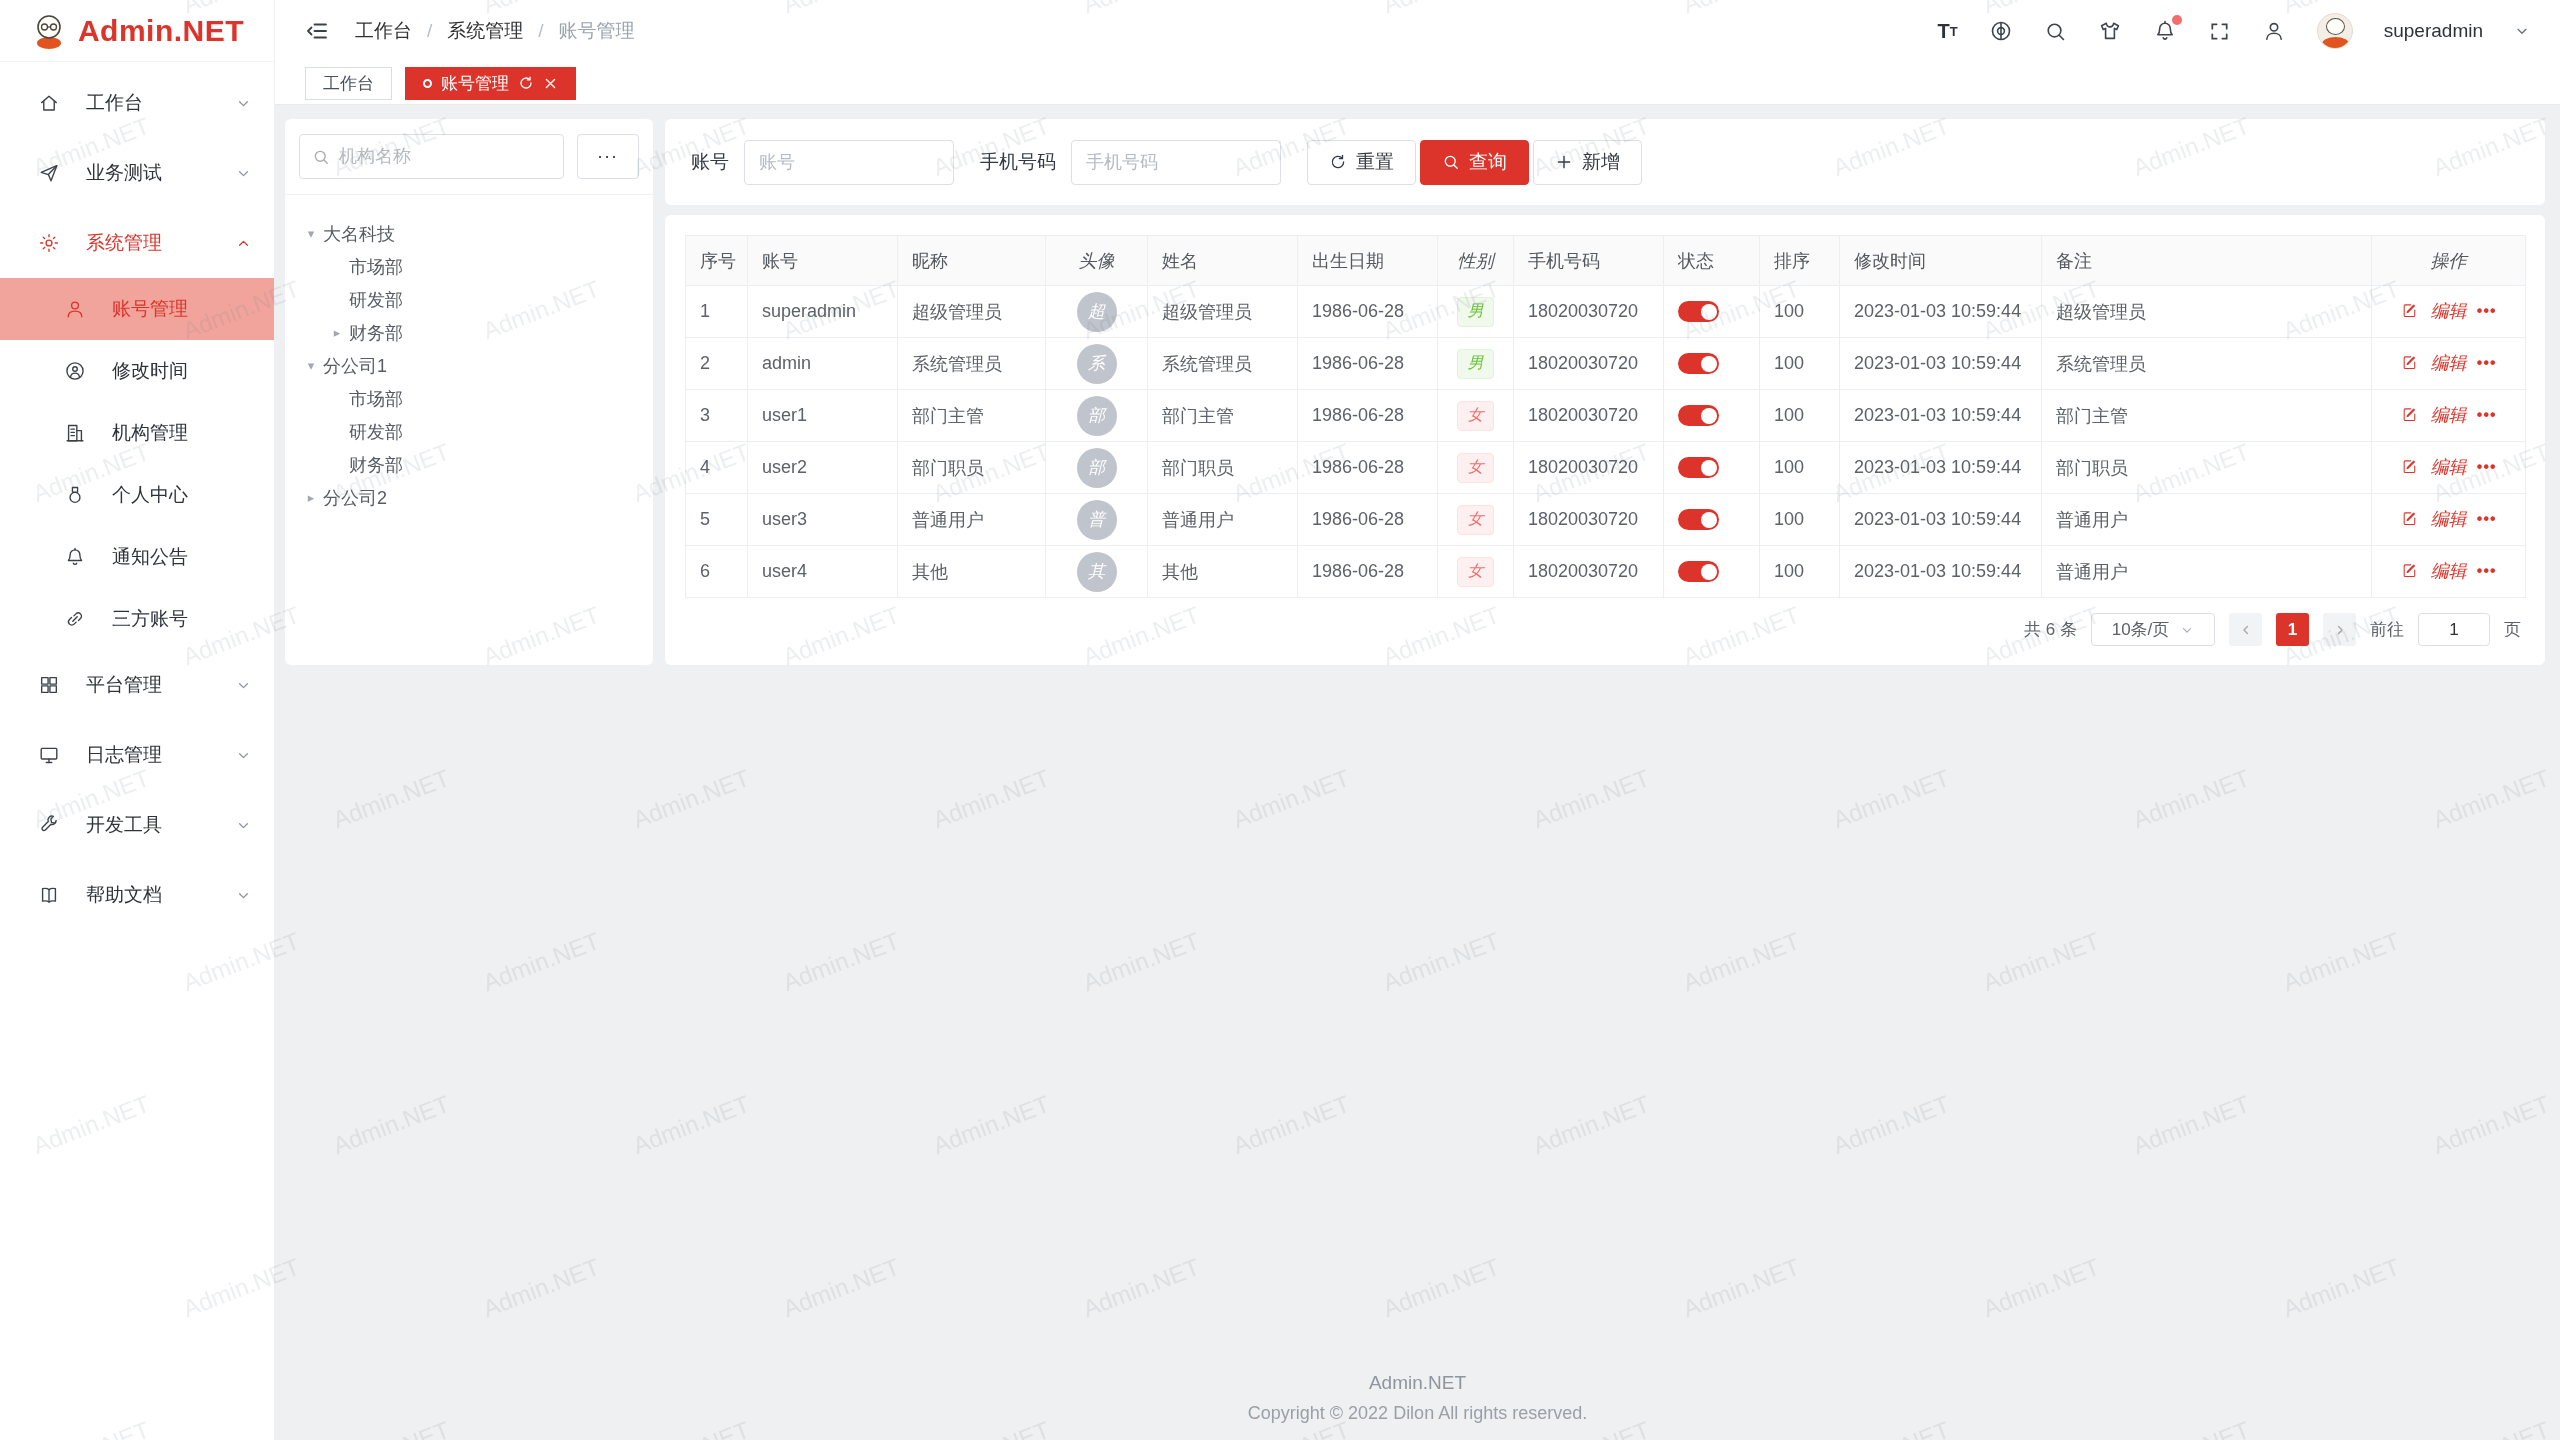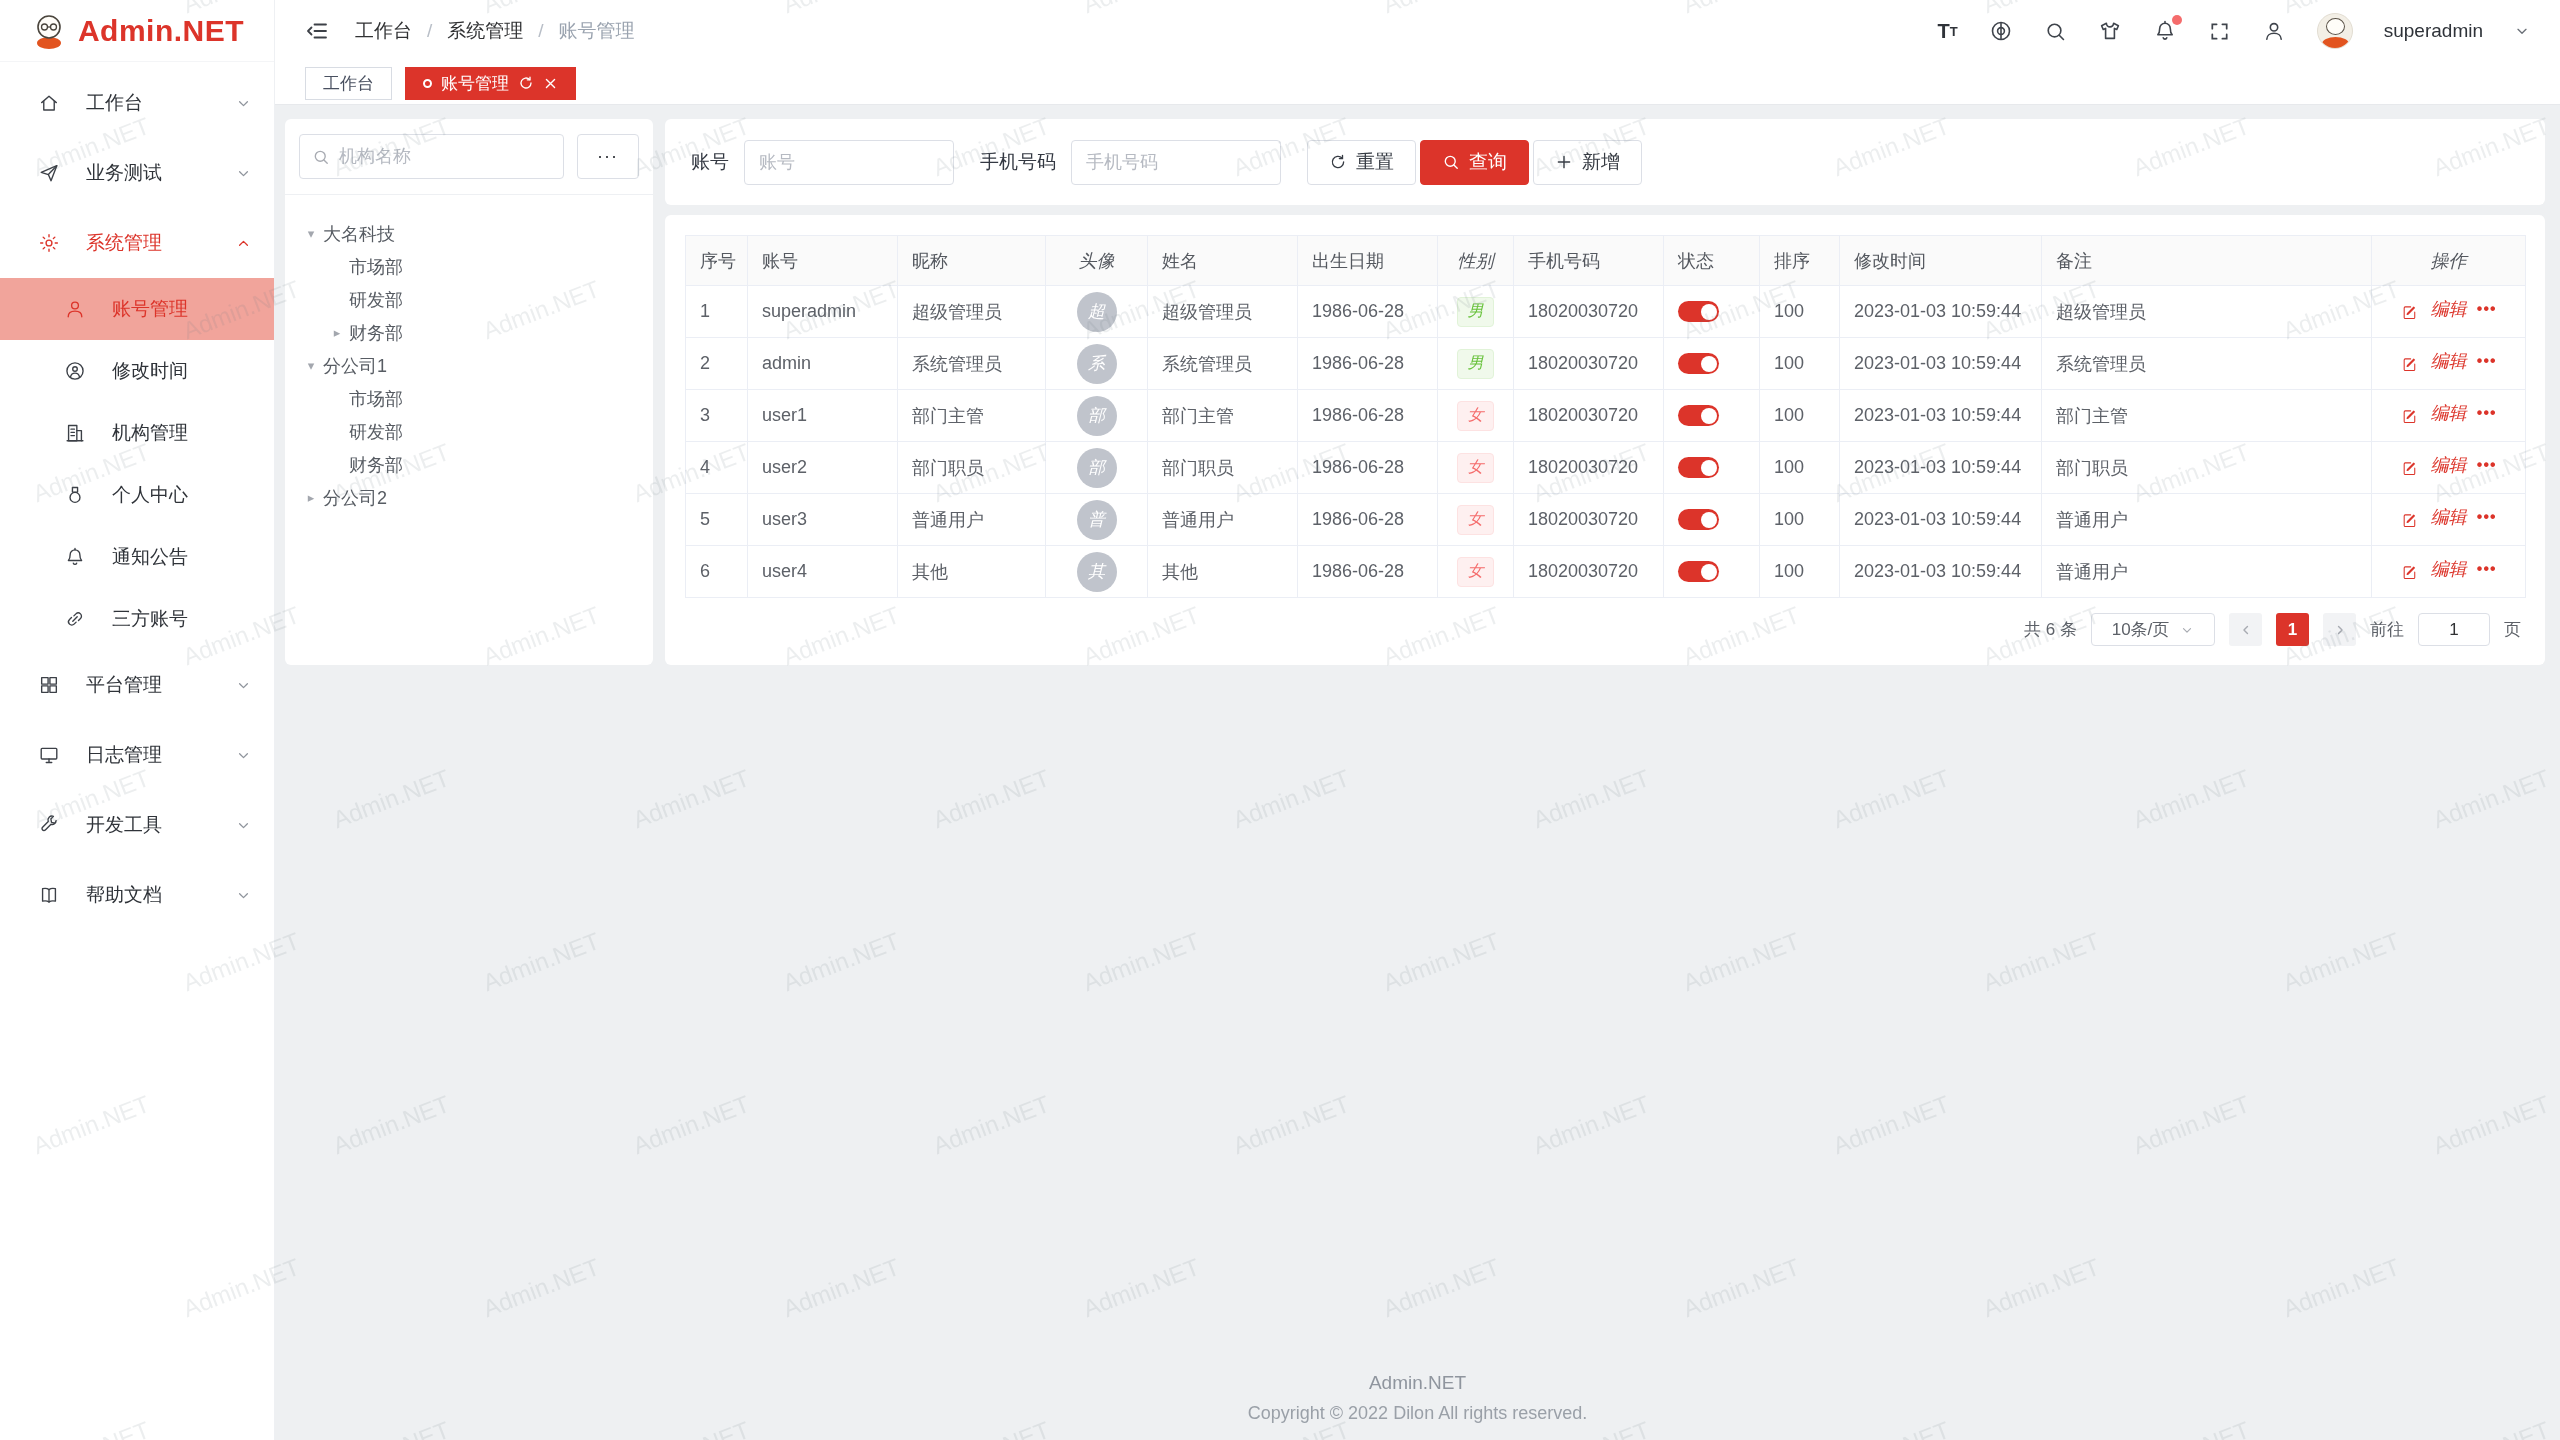--- a/index.html
+++ b/index.html
@@ -75,21 +75,21 @@
   th{height:50px;background:#fafafa;font-weight:500;color:#54585f;text-align:left;padding:0 14px;border:1px solid #ebeef5;white-space:nowrap;overflow:hidden;}
   td{height:52px;padding:0 14px;border:1px solid #ebeef5;white-space:nowrap;overflow:hidden;}
   td.c,th.c{text-align:center;font-style:italic;}
   .avatar-badge{display:inline-flex;align-items:center;justify-content:center;width:40px;height:40px;border-radius:50%;background:#c0c4cc;color:#fff;font-size:17px;vertical-align:middle;}
   .tagm{display:inline-flex;align-items:center;justify-content:center;width:37px;height:30px;border-radius:4px;font-size:16px;vertical-align:middle;}
   .tag-male{color:#67c23a;background:#f0f9eb;border:1px solid #e1f3d8;}
   .tag-female{color:#f56c6c;background:#fef0f0;border:1px solid #fde2e2;}
   .toggle{width:41px;height:21px;border-radius:11px;background:#dc342a;position:relative;display:inline-block;vertical-align:middle;cursor:pointer;}
   .toggle:after{content:"";position:absolute;right:2.5px;top:2.5px;width:16px;height:16px;border-radius:50%;background:#fff;}
   .ops{color:#dc342a;display:inline-flex;align-items:center;gap:10px;}
-  .edit-link{display:inline-flex;gap:13px;align-items:flex-end;cursor:pointer;}
+  .edit-link{display:inline-flex;gap:13px;align-items:center;cursor:pointer;}
   .dots{letter-spacing:1px;font-weight:bold;cursor:pointer;font-size:16px;}
 
   
   .pagi{margin-top:15px;display:flex;justify-content:flex-end;align-items:center;gap:14px;font-size:17px;color:#5d6168;padding-right:4px;}
   .psel{width:124px;height:33px;border:1px solid #dcdfe6;border-radius:4px;display:flex;align-items:center;justify-content:center;gap:11px;cursor:pointer;color:#5d6168;}
   .psel .sel-chev{color:#a8abb2;display:flex;}
   .pbtn{width:33px;height:33px;border-radius:3px;background:#f2f3f5;color:#a8abb2;display:flex;align-items:center;justify-content:center;cursor:pointer;}
   .pcur{width:33px;height:33px;border-radius:3px;background:#dc342a;color:#fff;font-weight:bold;display:flex;align-items:center;justify-content:center;cursor:pointer;}
   .pinput{width:72px;height:33px;border:1px solid #dcdfe6;border-radius:4px;text-align:center;font-size:17px;color:#303133;outline:none;}
 

